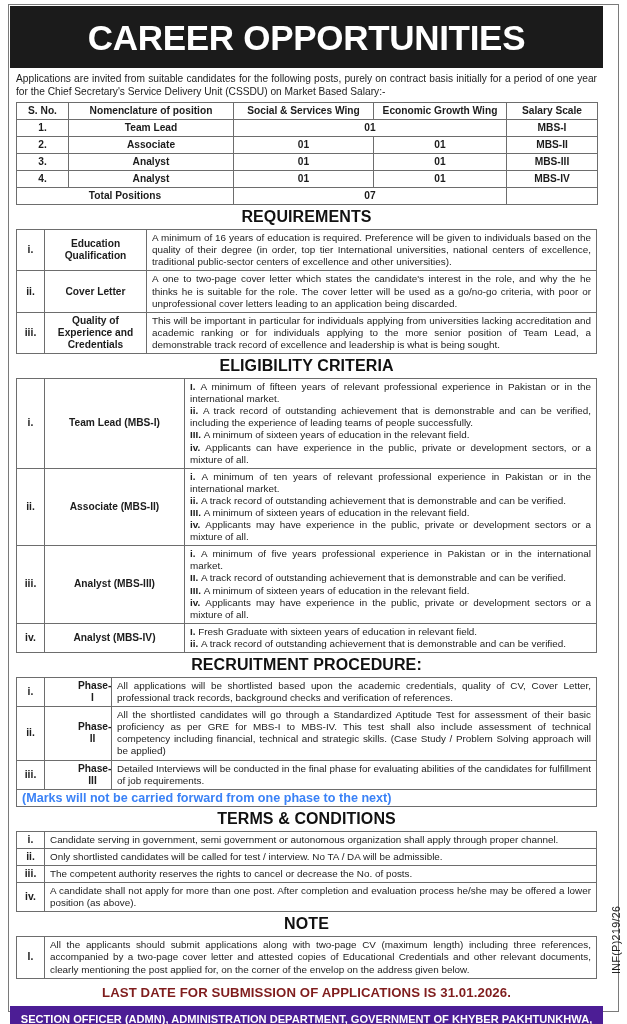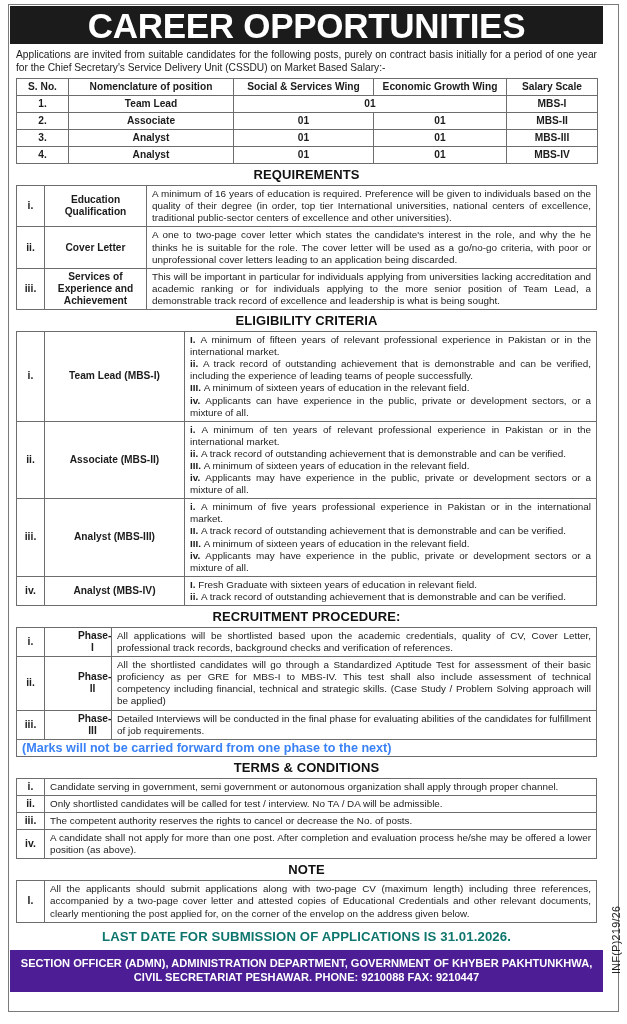--- a/index.html
+++ b/index.html
@@ -33,21 +33,21 @@
   #inner {
     position: absolute;
     left: 10px;
     top: 6px;
     width: 607px;
     box-sizing: border-box;
   }
   
   .banner {
     background: #1b1b1b;
-    height: 38px;
+    height: 62px;
     width: 593px;
     margin: 0 12px 0 0;
     display: flex;
     align-items: center;
     justify-content: center;
   }
   .banner-title {
     color: #ffffff;
     font-size: 35px;
     font-weight: bold;
@@ -66,21 +66,21 @@
   .intro {
     font-size: 10.2px;
     line-height: 12.6px;
     color: #1c1c1c;
     padding: 5px 6px 4px 6px;
     text-align: justify;
   }
   
   .sec-head {
     text-align: center;
-    font-size: 13px;
+    font-size: 16px;
     font-weight: bold;
     color: #111;
     padding: 3px 0 3px 0;
     letter-spacing: 0.1px;
   }
   
   table {
     border-collapse: collapse;
     width: 581px;
     margin: 0 6px;
@@ -144,21 +144,21 @@
   
   .terms-table .c-rn { width: 28px; }
   
   .note-table .c-rn { width: 28px; }
 
   
   .last-date {
     text-align: center;
     font-size: 13.2px;
     font-weight: bold;
-    color: #0f766e;
+    color: #7f1d1d;
     padding: 6px 0 6px 0;
     letter-spacing: 0.1px;
   }
   
   .footer {
     background: #4c1d95;
     color: #fff;
     width: 593px;
     padding: 6px 8px 7px 8px;
     box-sizing: border-box;
@@ -229,39 +229,44 @@
             <td>01</td>
             <td>MBS-III</td>
           </tr>
           <tr>
             <td>4.</td>
             <td>Analyst</td>
             <td>01</td>
             <td>01</td>
             <td>MBS-IV</td>
           </tr>
+          <tr>
+            <td colspan="2">Total Positions</td>
+            <td colspan="2">07</td>
+            <td></td>
+          </tr>
         </tbody>
       </table>
 
       <div class="sec-head">REQUIREMENTS</div>
       <table class="rl-table req-table">
         <tbody>
           <tr>
             <td class="c-rn">i.</td>
             <td class="c-lb">Education Qualification</td>
             <td class="c-desc">A minimum of 16 years of education is required. Preference will be given to individuals based on the quality of their degree (in order, top tier International universities, national centers of excellence, traditional public-sector centers of excellence and other universities).</td>
           </tr>
           <tr>
             <td class="c-rn">ii.</td>
             <td class="c-lb">Cover Letter</td>
             <td class="c-desc">A one to two-page cover letter which states the candidate's interest in the role, and why the he thinks he is suitable for the role. The cover letter will be used as a go/no-go criteria, with poor or unprofessional cover letters leading to an application being discarded.</td>
           </tr>
           <tr>
             <td class="c-rn">iii.</td>
-            <td class="c-lb">Services of Experience and Achievement</td>
+            <td class="c-lb">Quality of Experience and Credentials</td>
             <td class="c-desc">This will be important in particular for individuals applying from universities lacking accreditation and academic ranking or for individuals applying to the more senior position of Team Lead, a demonstrable track record of excellence and leadership is what is being sought.</td>
           </tr>
         </tbody>
       </table>
 
       <div class="sec-head">ELIGIBILITY CRITERIA</div>
       <table class="rl-table elig-table">
         <tbody>
           <tr>
             <td class="c-rn">i.</td>

